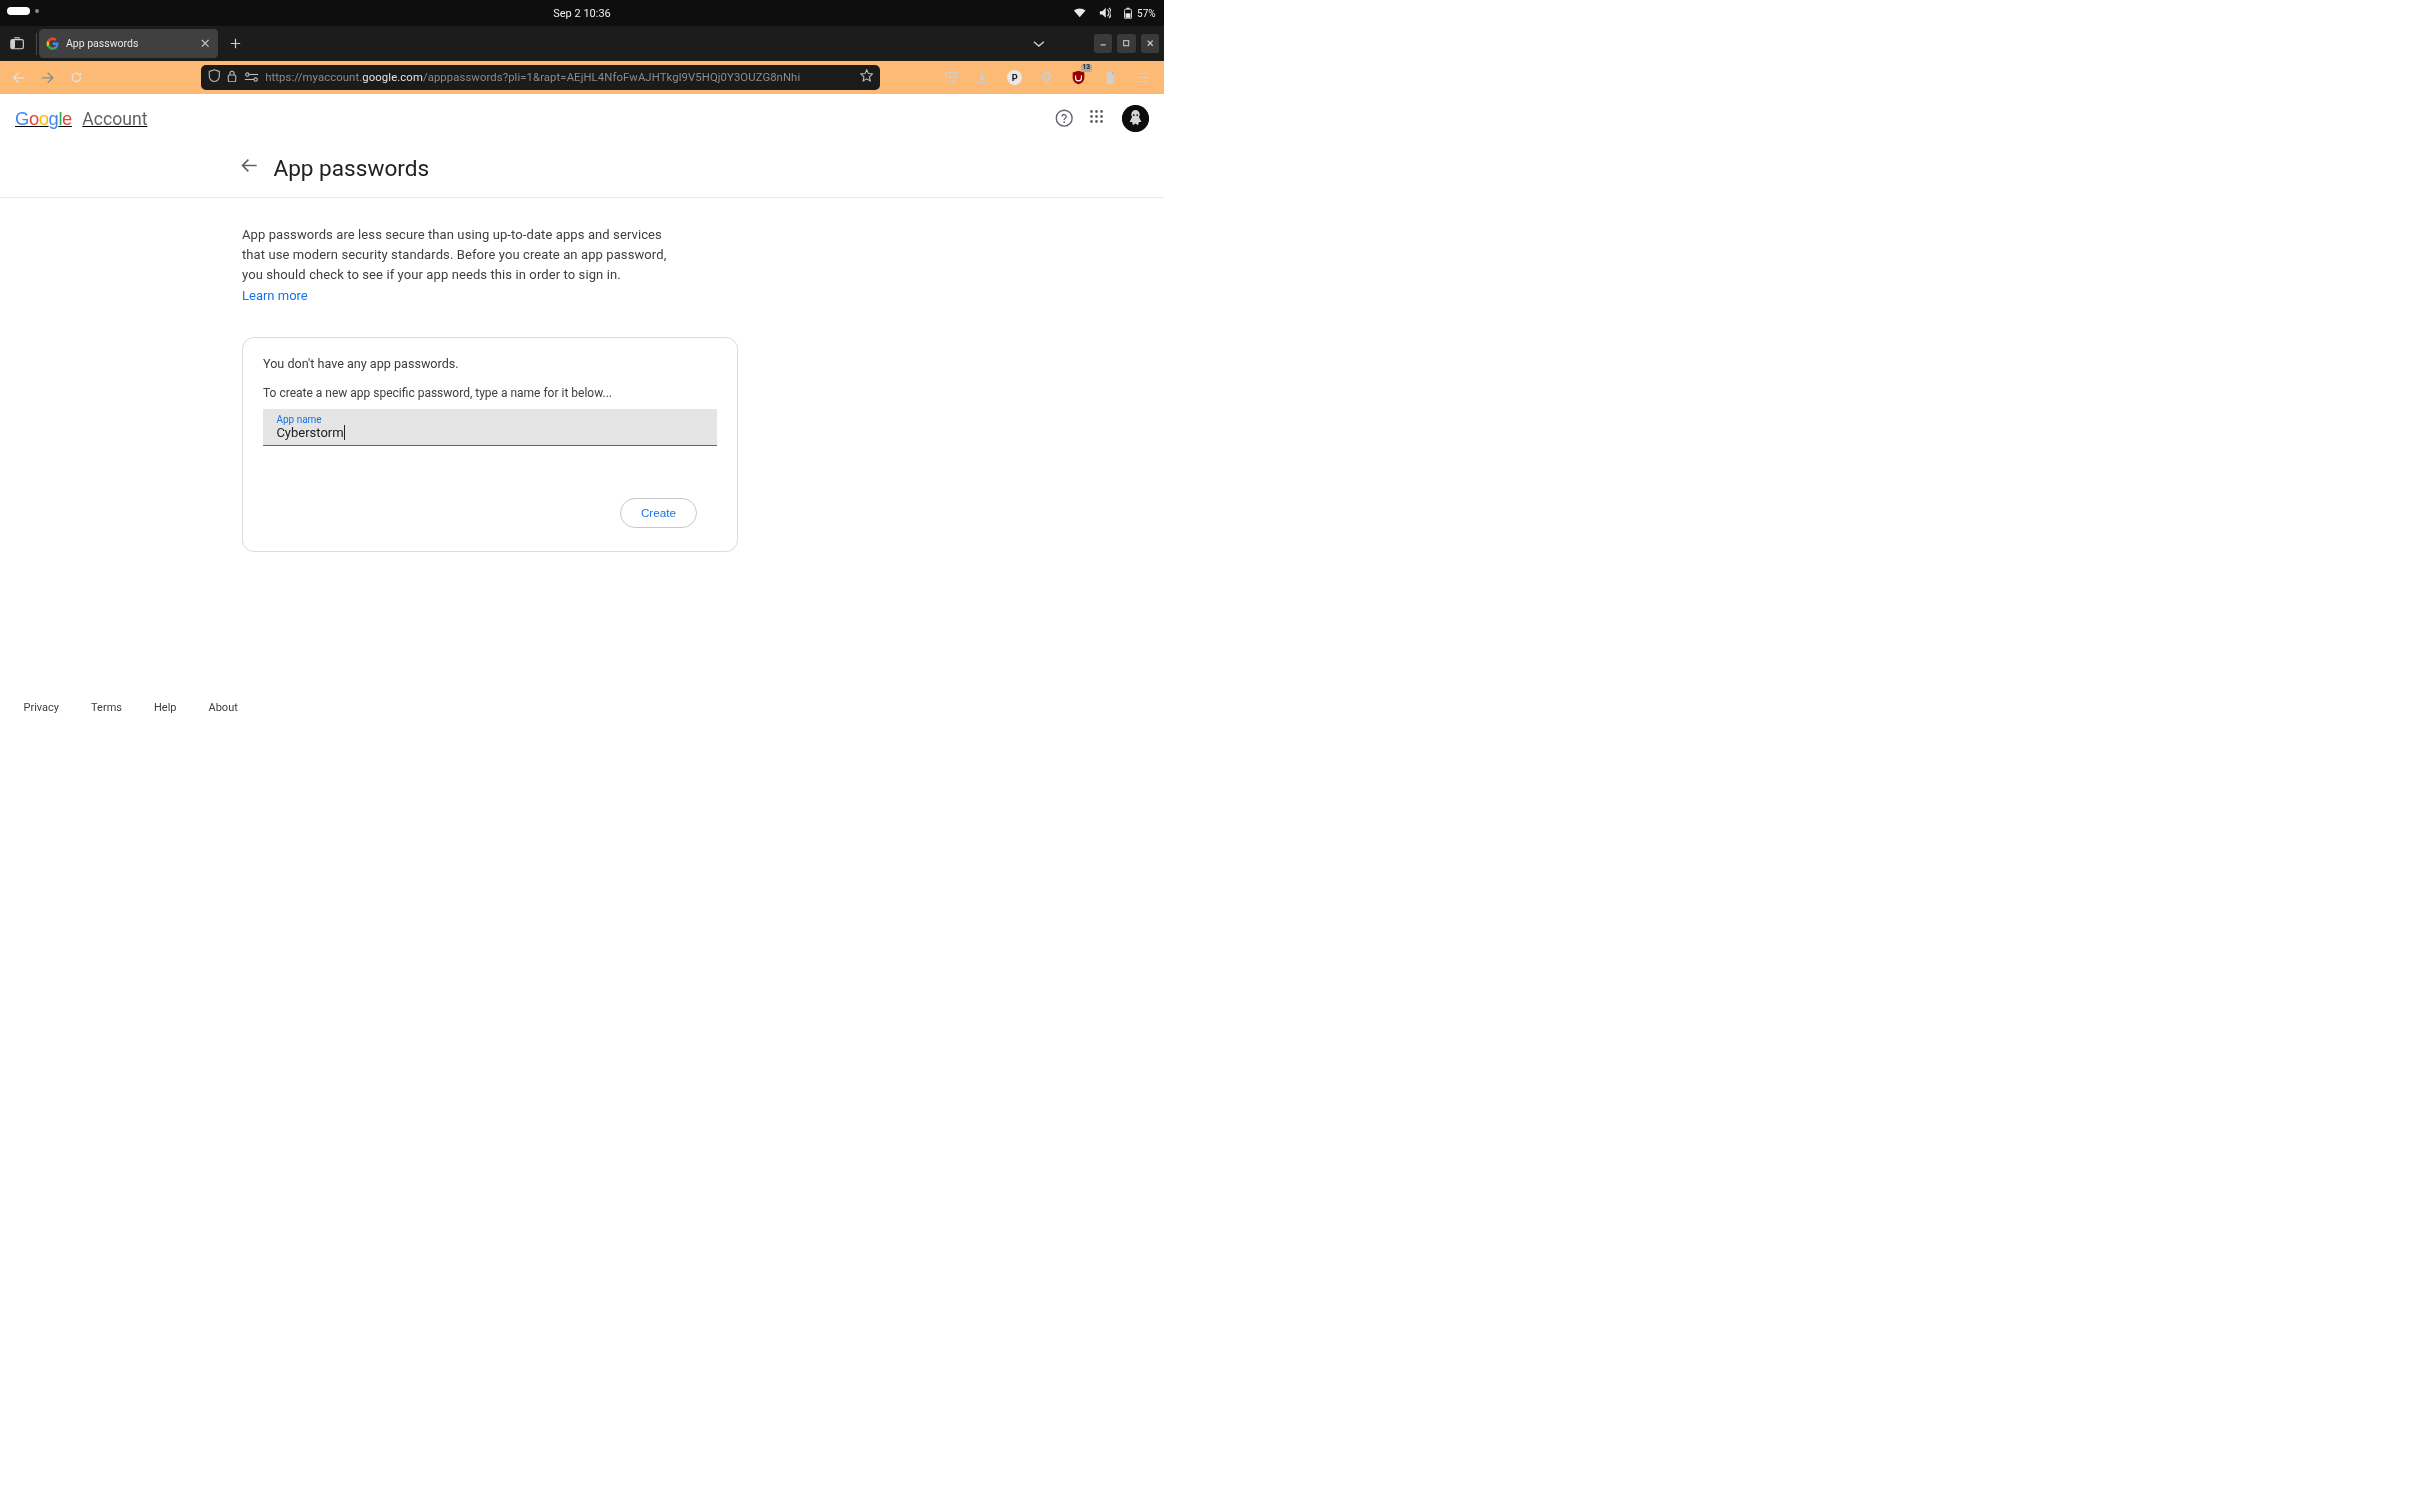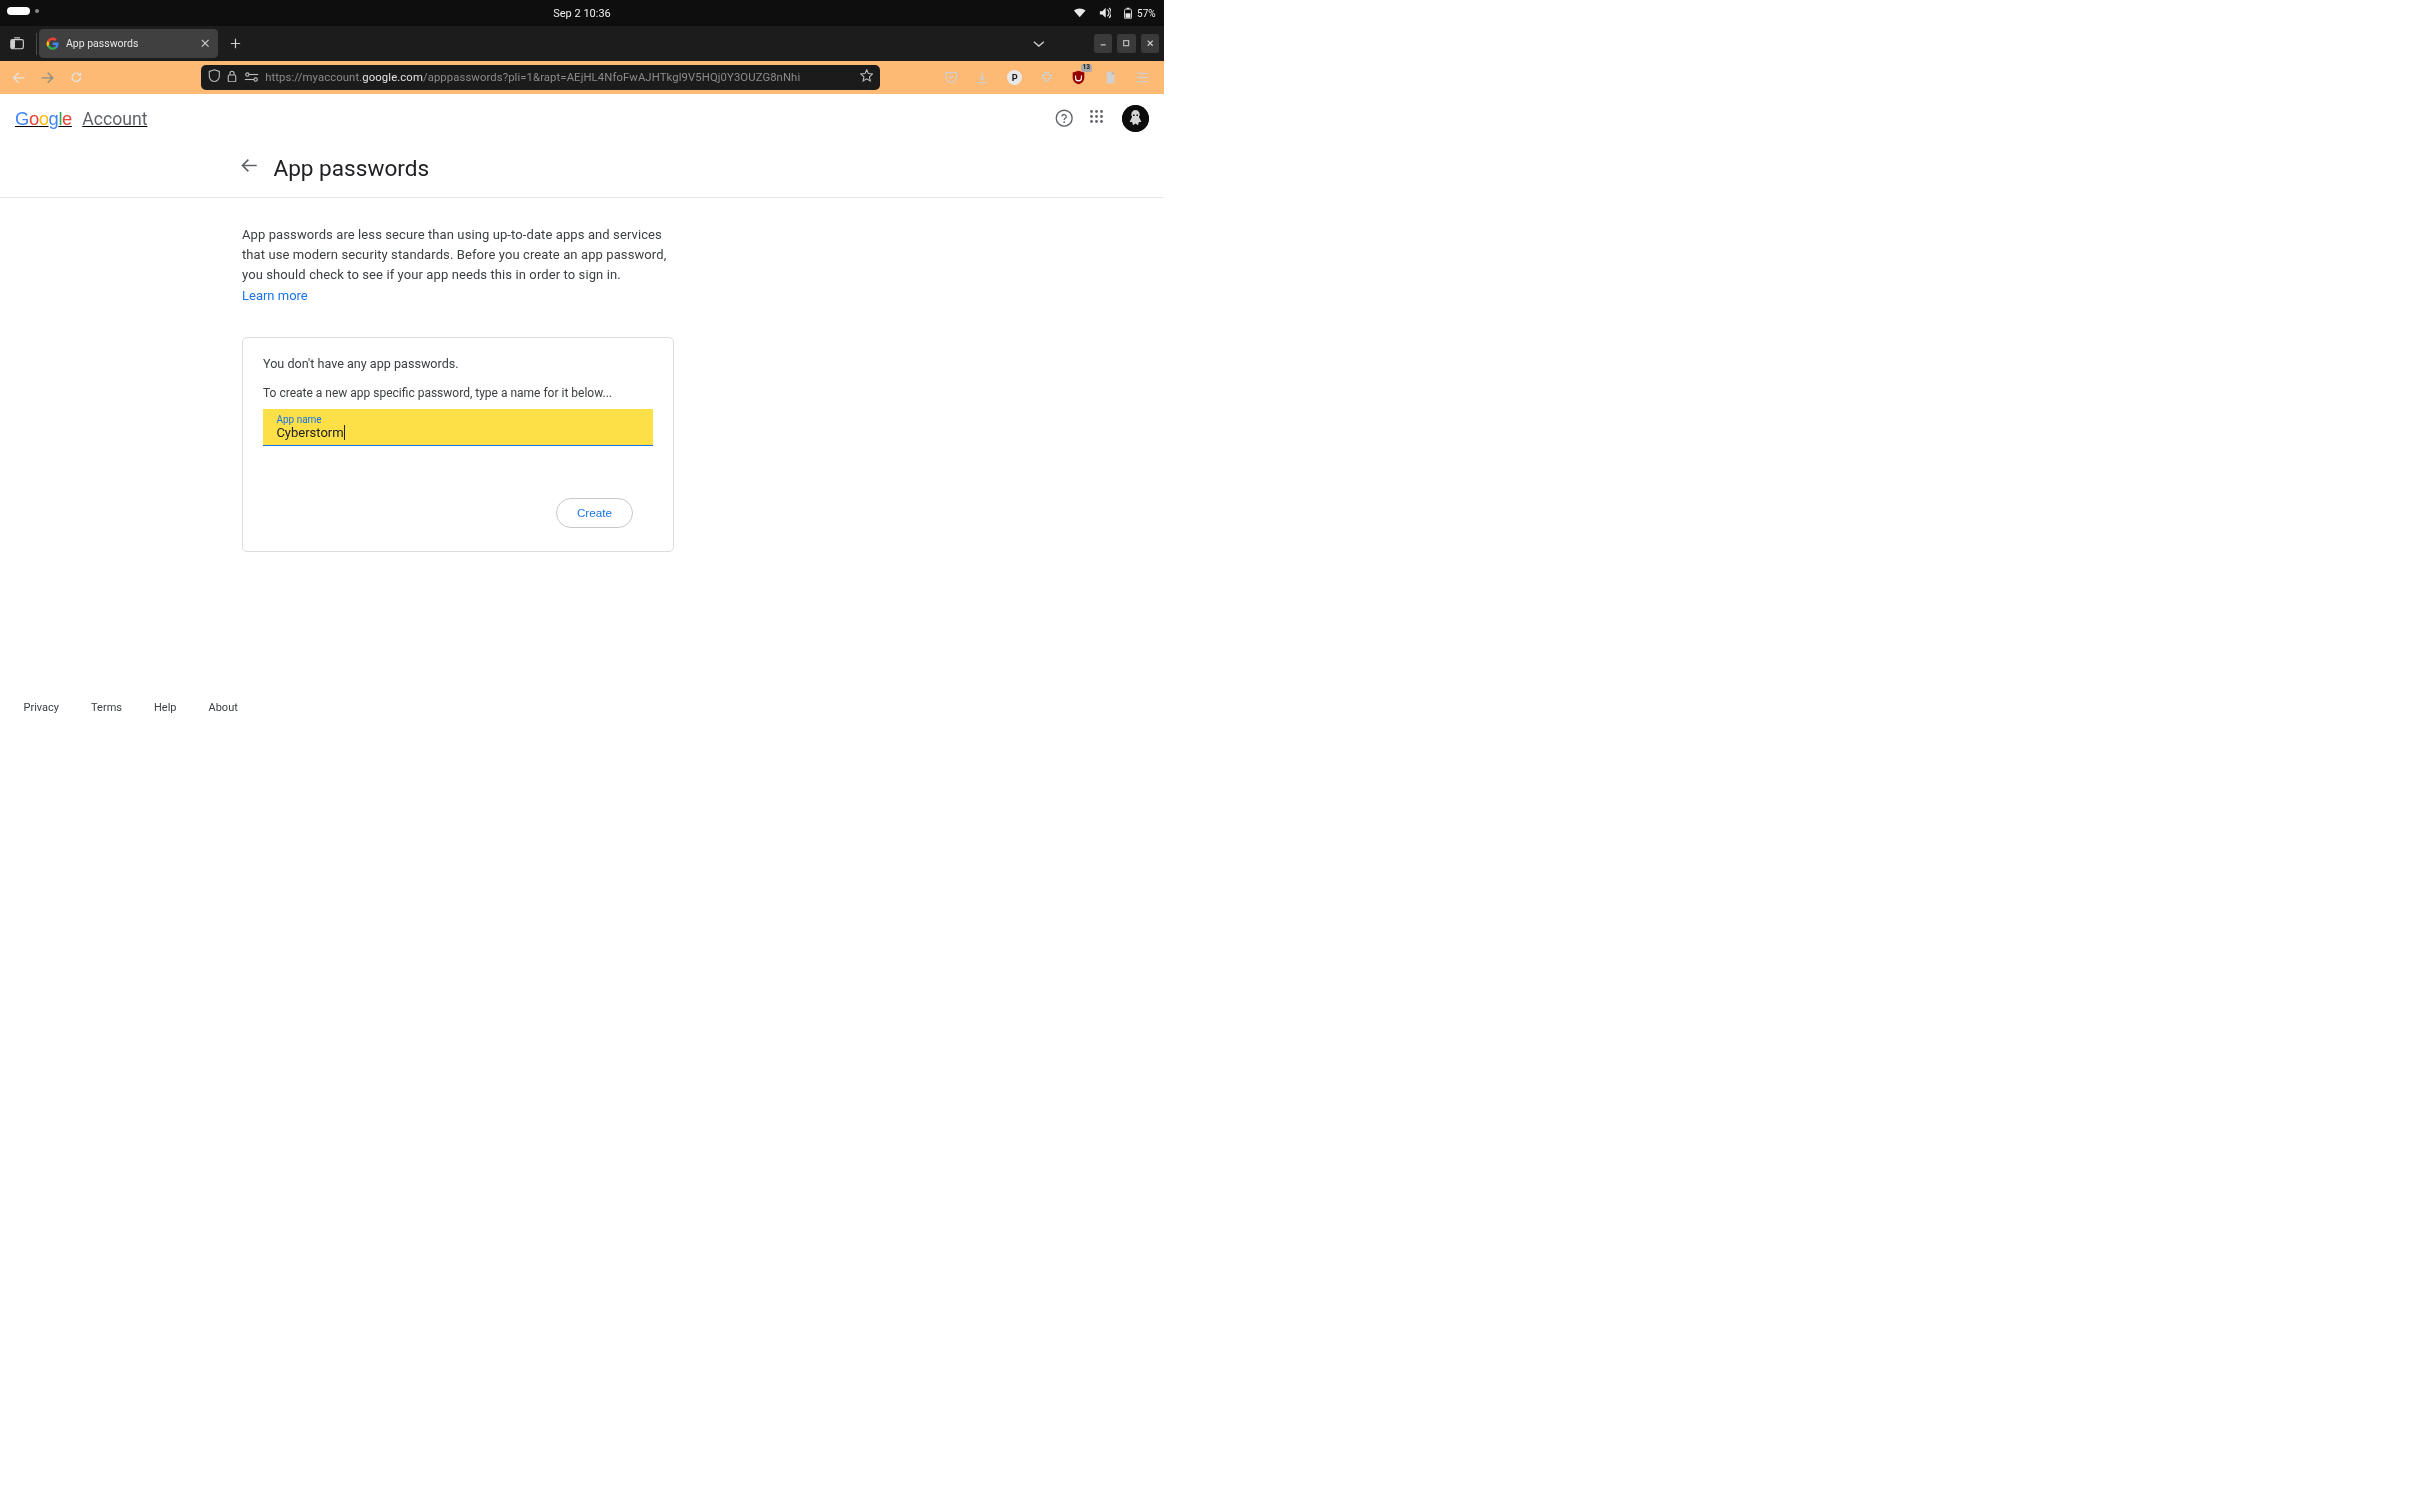--- a/index.html
+++ b/index.html
@@ -128,29 +128,29 @@
     .page-title { font-size: 22.6px; color: #202124; font-weight: 400; }
 
     
     .body-col { padding: 27px 0 0 242px; width: 751px; }
     .intro-para { font-size: 13px; color: #3d4043; line-height: 20px; max-width: 436px; margin-bottom: 13.4px; letter-spacing: 0.1px; }
     .learn-link { color: #1a73e8; font-size: 13px; cursor: pointer; display: inline-block; }
 
     
     .card {
       border: 0.8px solid #dadce0;
-      border-radius: 5px;
-      width: 432px;
+      border-radius: 12px;
+      width: 496px;
       margin-top: 34px;
       padding: 18.4px 20px 23.5px 20px;
     }
     .card-line1 { font-size: 12.6px; color: #3c4043; margin-bottom: 15px; }
     .card-line2 { font-size: 12px; color: #3c4043; margin-bottom: 0; }
     .text-field {
-      background: #fde047;
+      background: #e5e5e5;
       border-bottom: 1.7px solid #1a73e8;
       padding: 5px 13.4px 5px 13.4px;
       margin-top: 8.4px;
     }
     .field-label { font-size: 10px; color: #1a73e8; }
     .field-value-wrap { display: flex; align-items: center; }
     .field-input { font-size: 13px; color: #202124; border: none; background: transparent; outline: none; width: auto; font-family: inherit; }
     .caret { width: 0.8px; height: 15px; background: #202124; display: inline-block; }
     .create-row { display: flex; justify-content: flex-end; margin-top: 52px; padding-right: 20px; }
     .create-btn {

